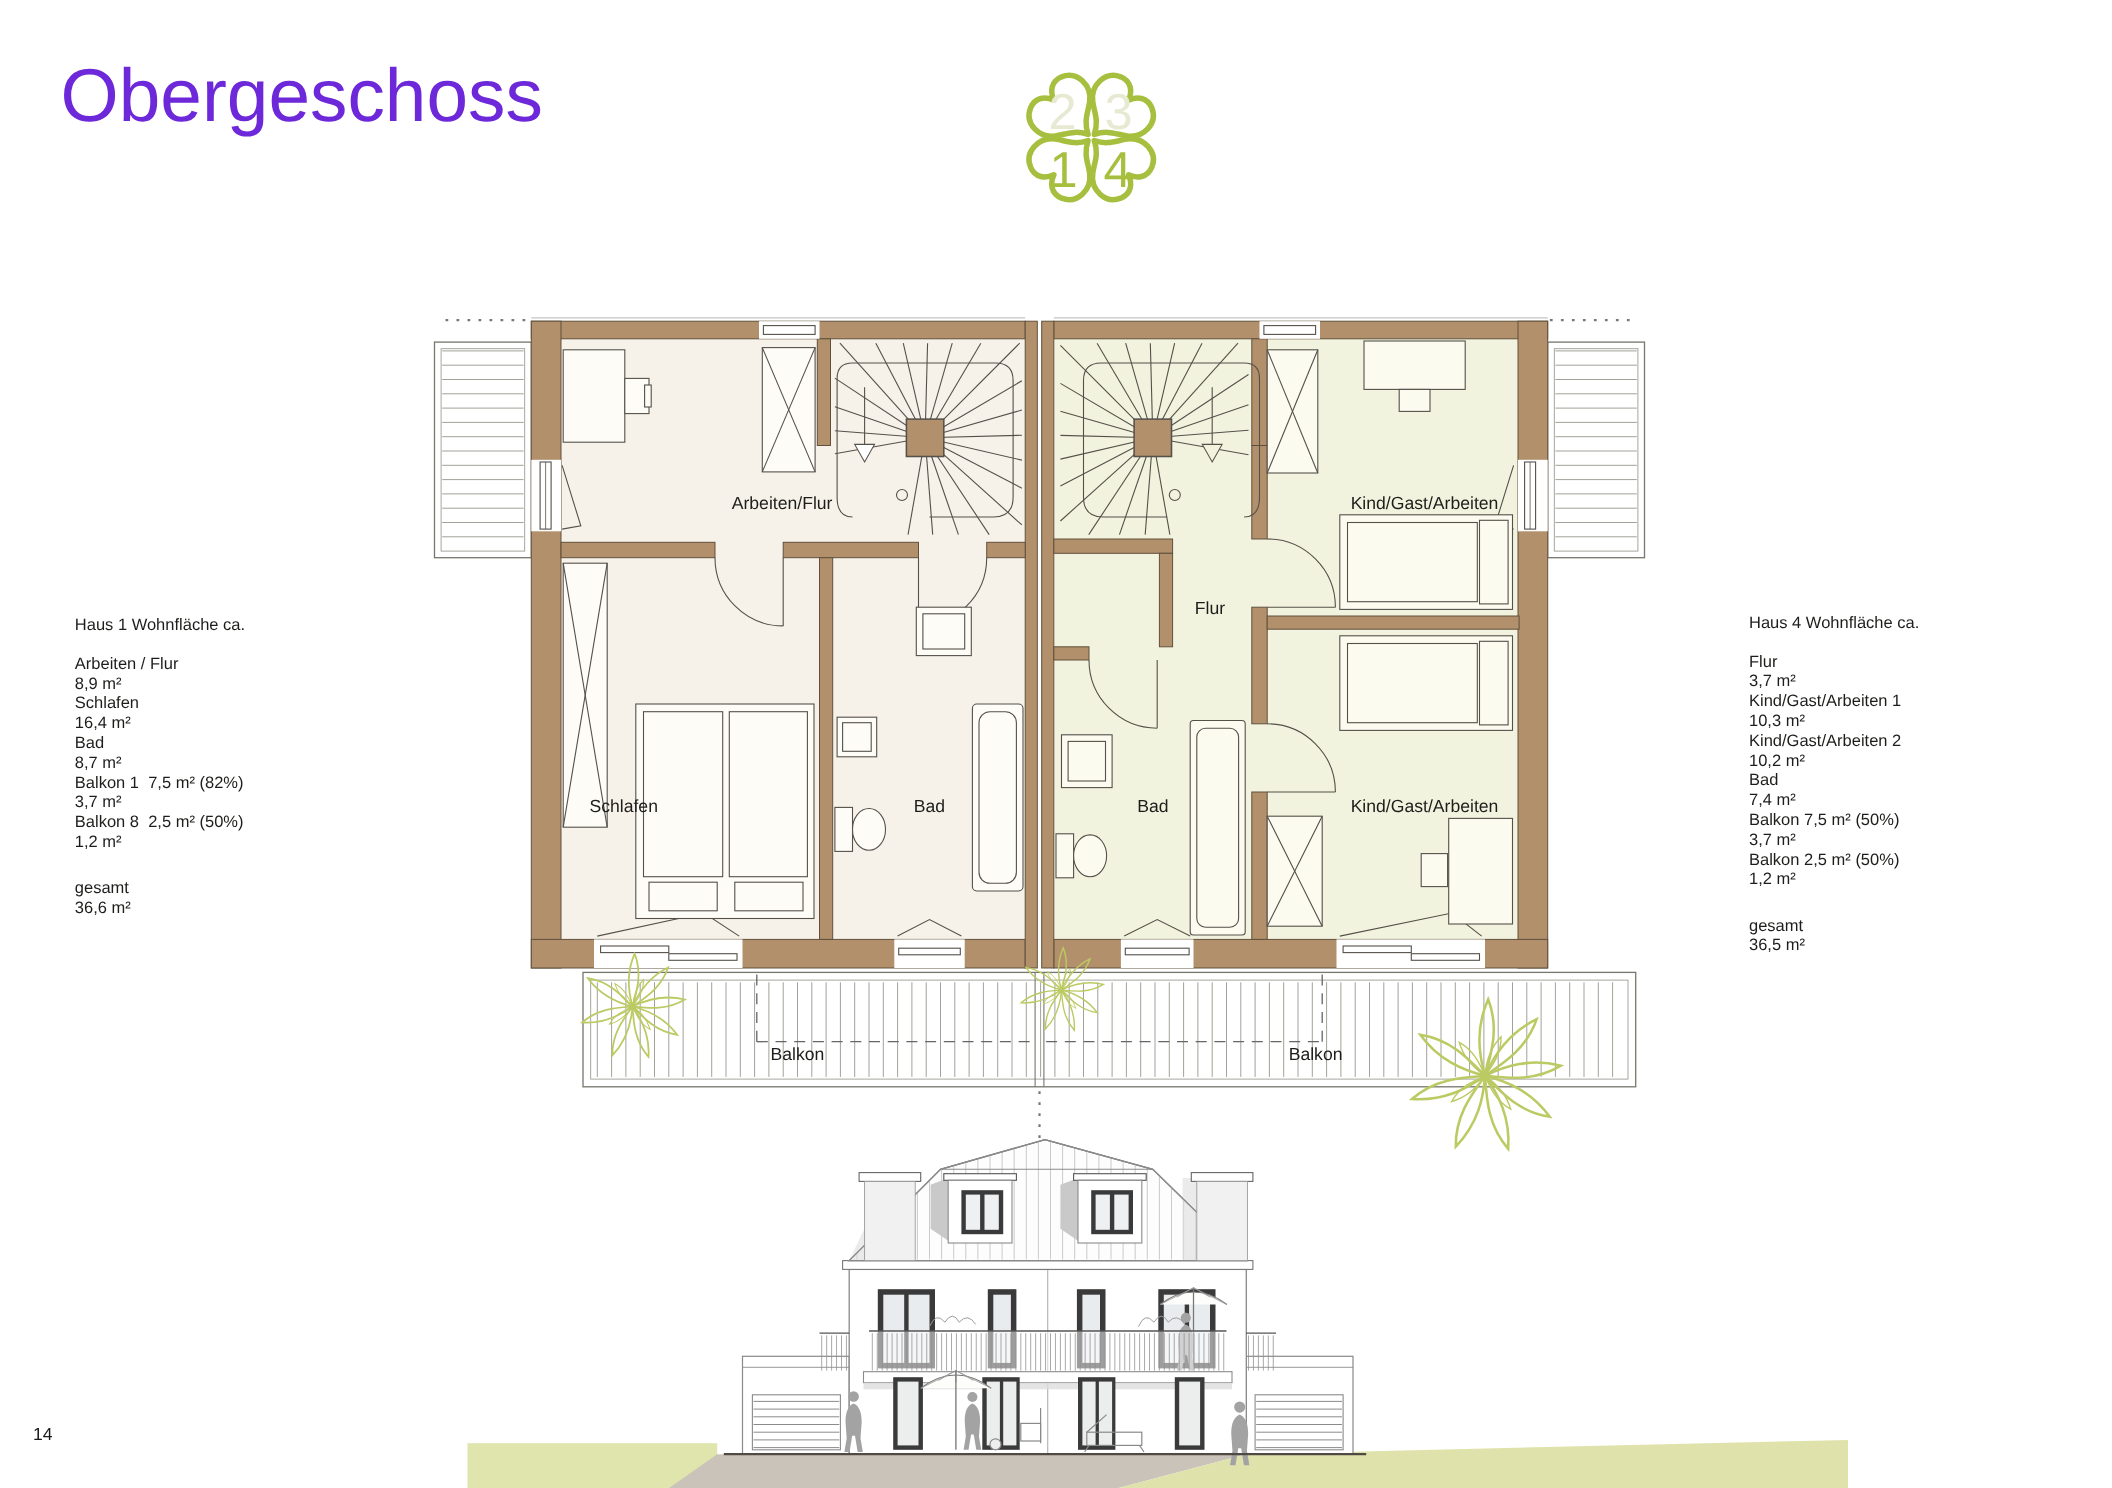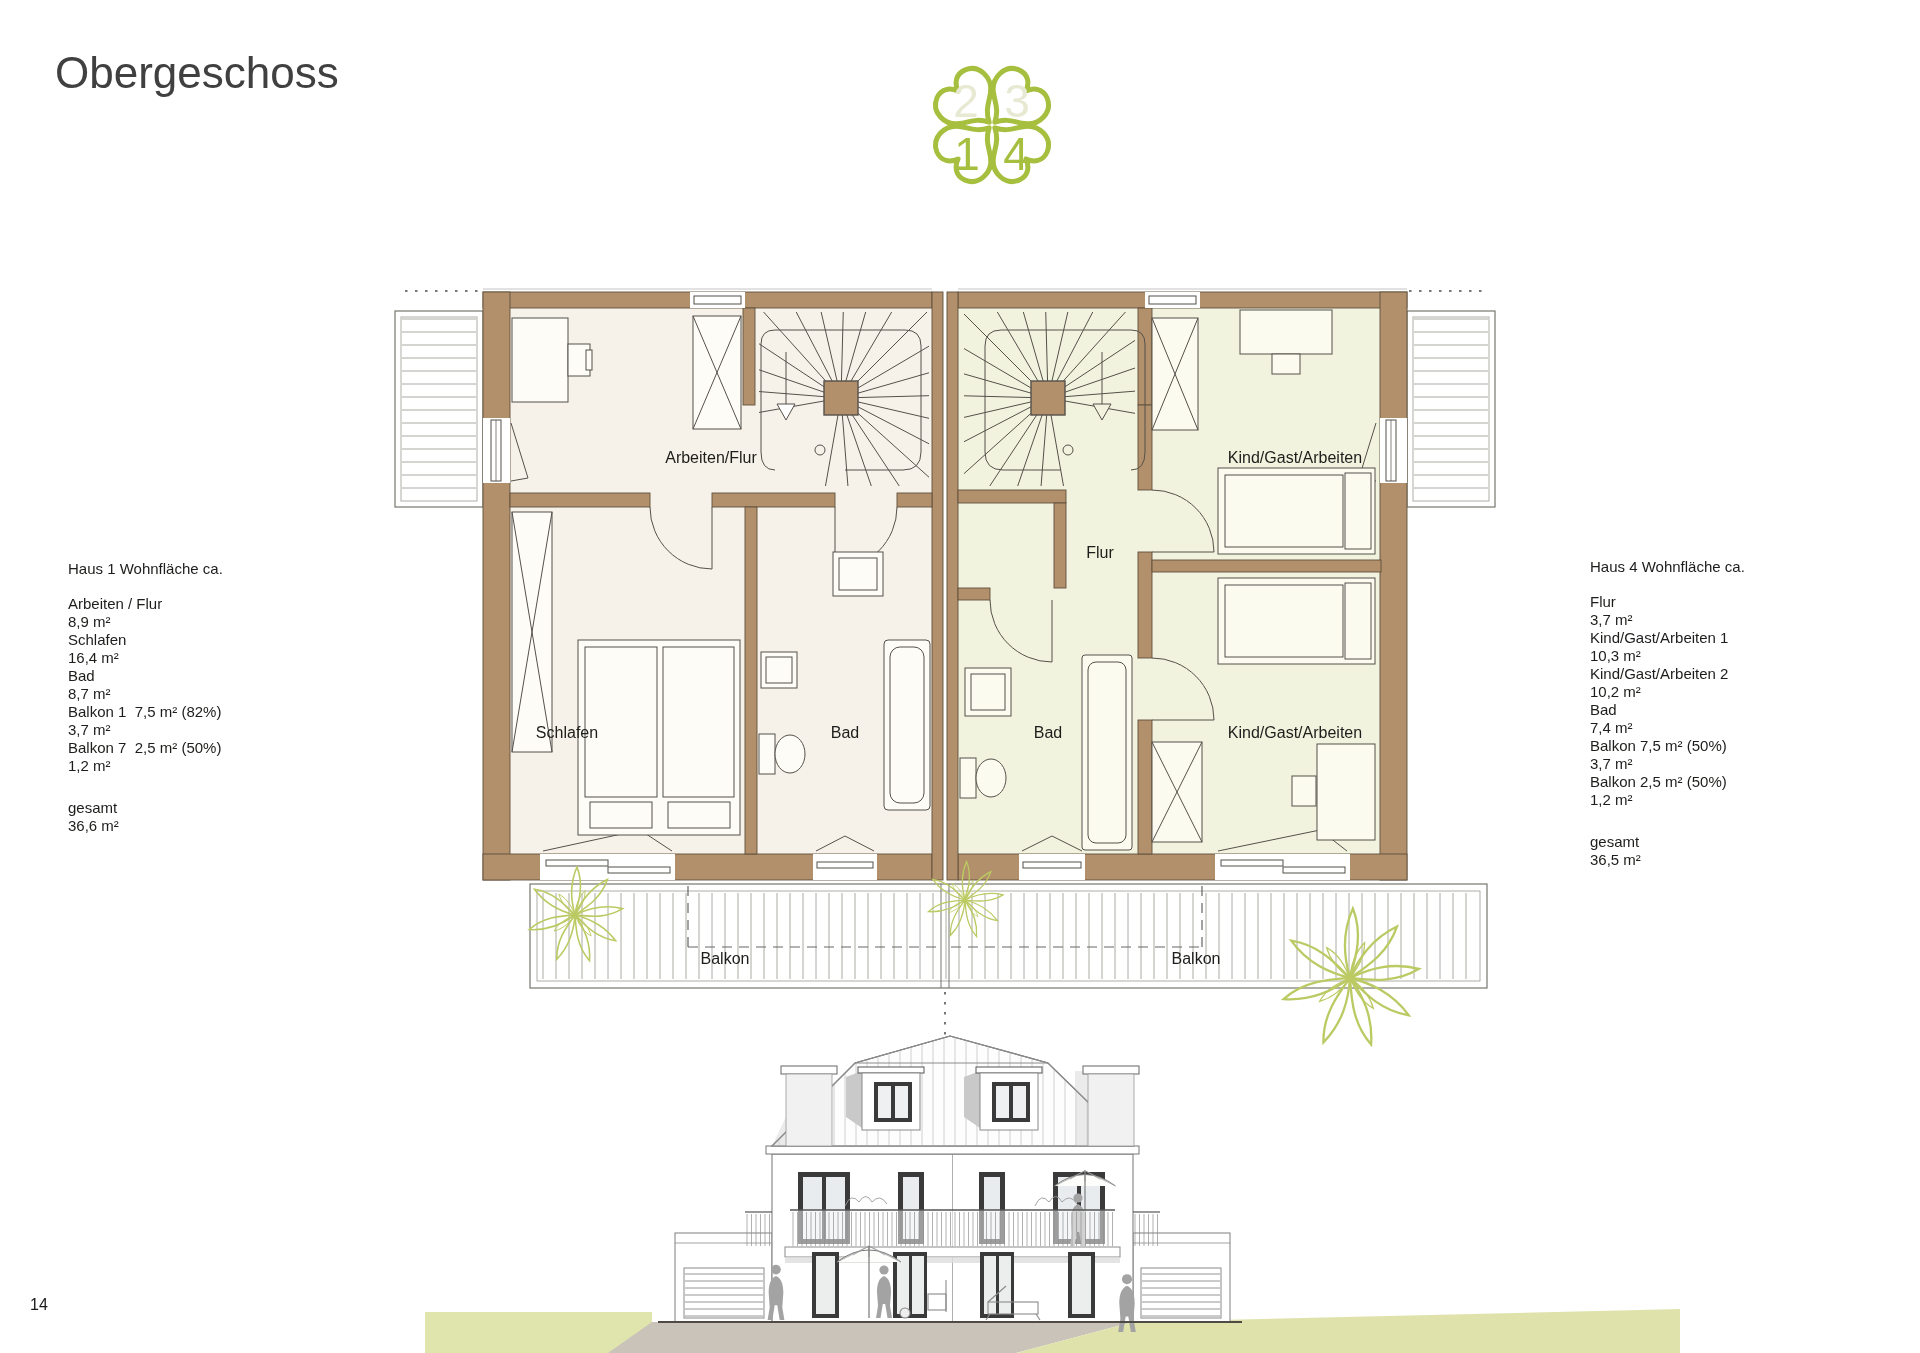--- a/index.html
+++ b/index.html
@@ -1,20 +1,20 @@
 <!DOCTYPE html>
 <html><head>
 <meta charset="utf-8">
 <style>
   html,body{margin:0;padding:0;background:#fff;}
   .page{position:relative;width:1920px;height:1353px;background:#ffffff;overflow:hidden;
         font-family:"Liberation Sans",sans-serif;color:#1d1d1b;}
   .art{position:absolute;left:0;top:0;width:1920px;height:1353px;}
-  .page-title{position:absolute;left:55px;top:48px;font-size:44px;font-weight:300;
-        color:#404040;letter-spacing:0;}
+  .page-title{position:absolute;left:55px;top:48px;font-size:68px;font-weight:300;
+        color:#6d28d9;letter-spacing:0;}
   .clover{position:absolute;left:922px;top:55px;width:140px;height:140px;}
   .clover text{font-family:"Liberation Sans",sans-serif;font-weight:300;font-size:46px;}
   .area-table{position:absolute;width:228px;font-size:15px;line-height:18px;}
   #table-haus1{left:68px;top:560px;}
   #table-haus4{left:1590px;top:558px;}
   .t-title{margin-bottom:17px;}
   .t-row{display:flex;justify-content:space-between;flex-direction:column;}
   .t-label,.t-value{white-space:pre;}
   .t-total{margin-top:24px;}
   .page-number{position:absolute;left:30px;top:1296px;font-size:16px;color:#1a1a1a;}
@@ -52,21 +52,21 @@
       </div>
     <div class="t-row">
         <span class="t-label">Bad</span>
         <span class="t-value">8,7 m²</span>
       </div>
     <div class="t-row">
         <span class="t-label">Balkon 1  7,5 m² (82%)</span>
         <span class="t-value">3,7 m²</span>
       </div>
     <div class="t-row">
-        <span class="t-label">Balkon 7  2,5 m² (50%)</span>
+        <span class="t-label">Balkon 8  2,5 m² (50%)</span>
         <span class="t-value">1,2 m²</span>
       </div>
     <div class="t-row t-total">
         <span class="t-label">gesamt</span>
         <span class="t-value">36,6 m²</span>
       </div>
   </div>
 
   <div class="area-table" id="table-haus4">
     <div class="t-title">Haus 4 Wohnfläche ca.</div>

